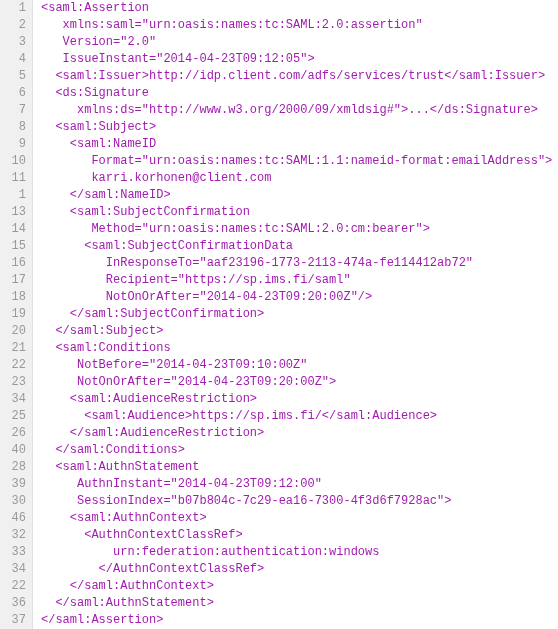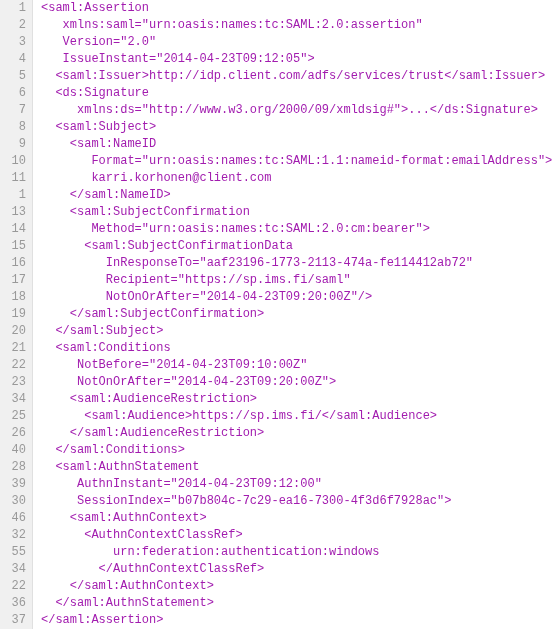--- a/index.html
+++ b/index.html
@@ -63,20 +63,20 @@
       <div class="line">23</div>
       <div class="line">34</div>
       <div class="line">25</div>
       <div class="line">26</div>
       <div class="line">40</div>
       <div class="line">28</div>
       <div class="line">39</div>
       <div class="line">30</div>
       <div class="line">46</div>
       <div class="line">32</div>
-      <div class="line">55</div>
+      <div class="line">33</div>
       <div class="line">34</div>
       <div class="line">22</div>
       <div class="line">36</div>
       <div class="line">37</div>
     </div>
   <div class="code" id="code"><div class="line">&lt;saml:Assertion</div><div class="line">   xmlns:saml="urn:oasis:names:tc:SAML:2.0:assertion"</div><div class="line">   Version="2.0"</div><div class="line">   IssueInstant="2014-04-23T09:12:05"&gt;</div><div class="line">  &lt;saml:Issuer&gt;http://idp.client.com/adfs/services/trust&lt;/saml:Issuer&gt;</div><div class="line">  &lt;ds:Signature</div><div class="line">     xmlns:ds="http://www.w3.org/2000/09/xmldsig#"&gt;...&lt;/ds:Signature&gt;</div><div class="line">  &lt;saml:Subject&gt;</div><div class="line">    &lt;saml:NameID</div><div class="line">       Format="urn:oasis:names:tc:SAML:1.1:nameid-format:emailAddress"&gt;</div><div class="line">       karri.korhonen@client.com</div><div class="line">    &lt;/saml:NameID&gt;</div><div class="line">    &lt;saml:SubjectConfirmation</div><div class="line">       Method="urn:oasis:names:tc:SAML:2.0:cm:bearer"&gt;</div><div class="line">      &lt;saml:SubjectConfirmationData</div><div class="line">         InResponseTo="aaf23196-1773-2113-474a-fe114412ab72"</div><div class="line">         Recipient="https://sp.ims.fi/saml"</div><div class="line">         NotOnOrAfter="2014-04-23T09:20:00Z"/&gt;</div><div class="line">    &lt;/saml:SubjectConfirmation&gt;</div><div class="line">  &lt;/saml:Subject&gt;</div><div class="line">  &lt;saml:Conditions</div><div class="line">     NotBefore="2014-04-23T09:10:00Z"</div><div class="line">     NotOnOrAfter="2014-04-23T09:20:00Z"&gt;</div><div class="line">    &lt;saml:AudienceRestriction&gt;</div><div class="line">      &lt;saml:Audience&gt;https://sp.ims.fi/&lt;/saml:Audience&gt;</div><div class="line">    &lt;/saml:AudienceRestriction&gt;</div><div class="line">  &lt;/saml:Conditions&gt;</div><div class="line">  &lt;saml:AuthnStatement</div><div class="line">     AuthnInstant="2014-04-23T09:12:00"</div><div class="line">     SessionIndex="b07b804c-7c29-ea16-7300-4f3d6f7928ac"&gt;</div><div class="line">    &lt;saml:AuthnContext&gt;</div><div class="line">      &lt;AuthnContextClassRef&gt;</div><div class="line">          urn:federation:authentication:windows</div><div class="line">        &lt;/AuthnContextClassRef&gt;</div><div class="line">    &lt;/saml:AuthnContext&gt;</div><div class="line">  &lt;/saml:AuthnStatement&gt;</div><div class="line">&lt;/saml:Assertion&gt;</div></div>
 </div>
 
 </body></html>

